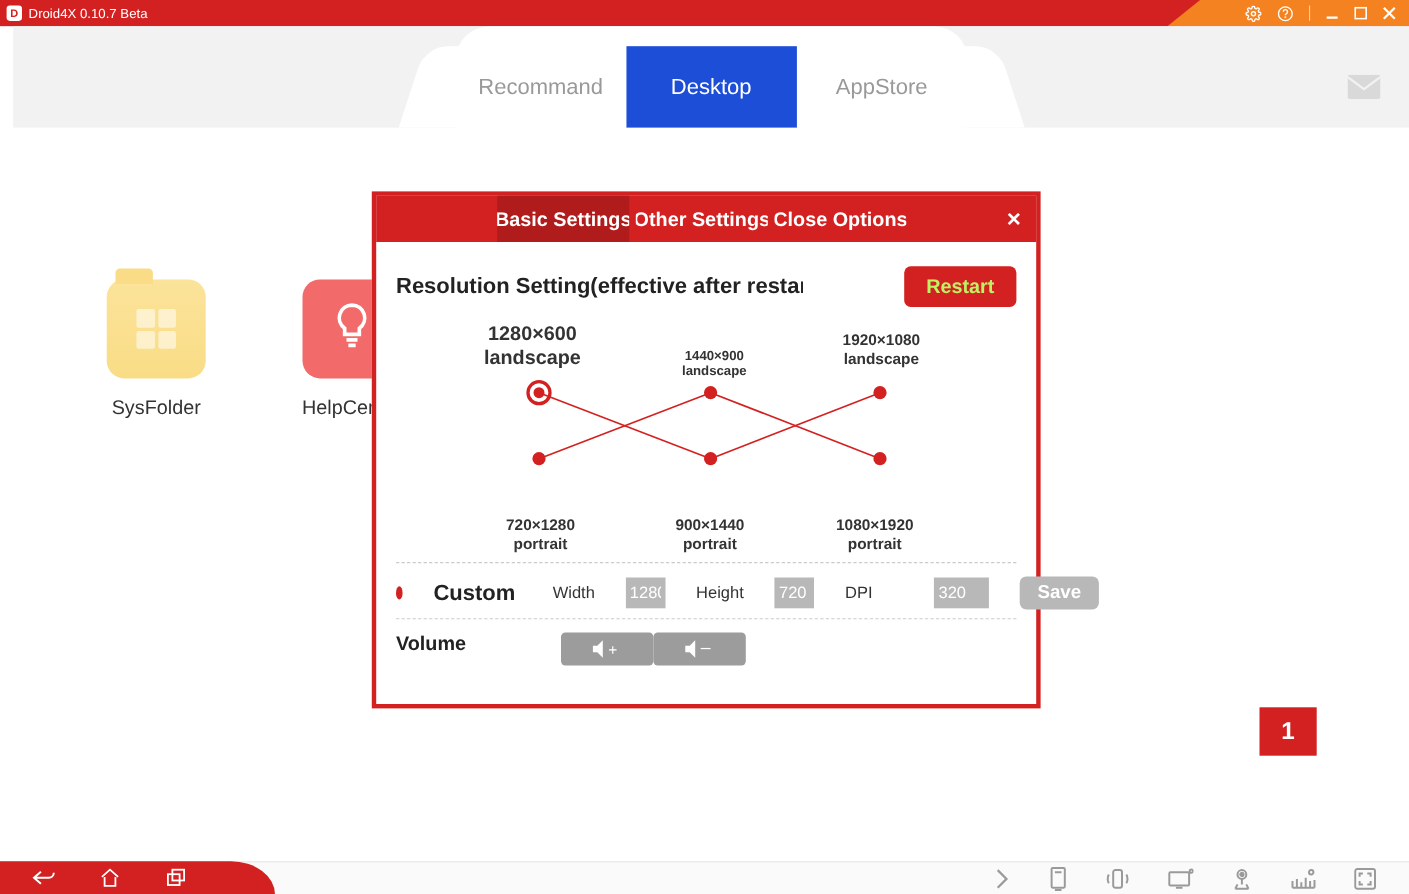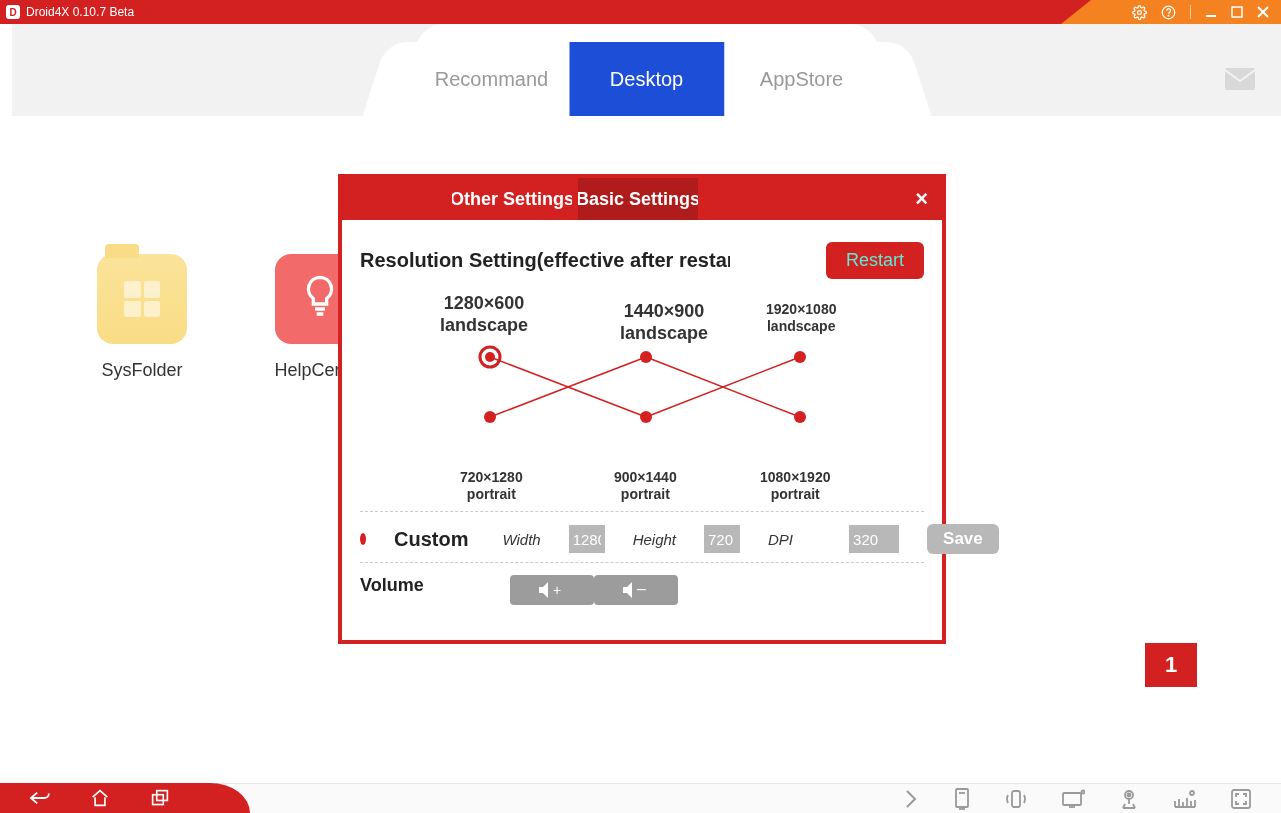--- a/index.html
+++ b/index.html
@@ -77,41 +77,41 @@
   .dialog-tab {
     width: 120px; height: 100%; display:flex; align-items:center; justify-content:center;
     color:#fff; font-size:18px; font-weight:bold; cursor:pointer; overflow:hidden; white-space:nowrap;
   }
   .dialog-tab.active { background:#B01C1C; }
   .dialog-close { position:absolute; right:14px; top:8px; color:#fff; font-size:22px; cursor:pointer; font-weight:bold;}
 
   .dialog-body { padding: 22px 18px 10px 18px; }
   .section-title-row { display:flex; align-items:center; justify-content:space-between; margin-bottom:14px;}
   .section-title { font-size:20px; font-weight:bold; color:#222; white-space:nowrap; overflow:hidden; max-width:370px;}
-  .restart-btn { background:#D32121; color:#5eead4; border:none; border-radius:6px; padding:8px 20px; font-size:18px; font-weight:normal; cursor:pointer;}
+  .restart-btn { background:#D32121; color:#bef264; border:none; border-radius:6px; padding:8px 20px; font-size:18px; font-weight:bold; cursor:pointer;}
 
   .res-graph { height:210px; position:relative; margin: 4px 20px 6px 40px;}
   .res-label { position:absolute; text-align:center; font-weight:bold; color:#333; line-height:1.2;}
   .res-label.top0 { left:40px;  top:0;  font-size:18px;}
-  .res-label.top1 { left:220px; top:8px; font-size:18px;}
+  .res-label.top1 { left:220px; top:23px; font-size:12px;}
   .res-label.top2 { left:366px; top:8px; font-size:14px;}
   .res-label.bot0 { left:60px;  bottom:0; font-size:14px;}
   .res-label.bot1 { left:214px; bottom:0; font-size:14px;}
   .res-label.bot2 { left:360px; bottom:0; font-size:14px;}
   .res-graph svg { position:absolute; left:0; top:44px; }
   .dot { fill:#D32121; }
   .dot-sel-outer { fill:none; stroke:#D32121; stroke-width:3;}
   .ln { stroke:#D32121; stroke-width:1.5; }
 
   .dashed { border:none; border-top:1px dashed #ccc; margin: 8px 0 12px 0;}
 
   .custom-row { display:flex; align-items:center; gap:28px; }
   .radio-dot { width:12px; height:12px; border:3px solid #D32121; border-radius:50%; background:#fff;}
   .custom-label { font-size:20px; font-weight:bold; color:#222; margin-right:6px;}
-  .field-label { font-size:15px; color:#333;font-style:italic; }
+  .field-label { font-size:15px; color:#333; }
   .num-input { width:36px; height:28px; background:#b8b8b8; border:none; color:#fff; font-size:15px; padding:0 4px;}
   .save-btn { background:#b8b8b8; color:#fff; border:none; border-radius:6px; padding:5px 16px; font-size:17px; font-weight:bold; cursor:pointer; margin-left:auto;}
 
   .volume-row { display:flex; align-items:flex-start; margin-top:6px;}
   .volume-label { font-size:18px; font-weight:bold; color:#222; width:150px;}
   .vol-btn { width:84px; height:30px; background:#9c9c9c; border:none; border-radius:4px; cursor:pointer; display:flex; align-items:center; justify-content:center; color:#fff;}
 
   
   .badge { position:absolute; right:84px; bottom:96px; width:52px; height:44px; background:#D32121; color:#fff; display:flex; align-items:center; justify-content:center; font-size:22px; font-weight:bold;}
 
@@ -197,22 +197,23 @@
             <path d="M9 21h6M10 24h4M12 2a7 7 0 0 0-4 12.7V18h8v-3.3A7 7 0 0 0 12 2z"></path>
           </svg>
       </div>
       <div class="label">HelpCenter</div>
     </div>
   </div>
 
   <div class="dialog">
     <div class="dialog-header">
       <div class="dialog-tabs">
+        <div class="dialog-tab active">Basic Settings</div>
         <div class="dialog-tab">Other Settings</div>
-        <div class="dialog-tab active">Basic Settings</div>
+        <div class="dialog-tab">Close Options</div>
       </div>
       <span class="dialog-close">×</span>
     </div>
     <div class="dialog-body">
       <div class="section-title-row">
         <div class="section-title">Resolution Setting(effective after restart)</div>
         <button class="restart-btn">Restart</button>
       </div>
 
       <div class="res-graph">

